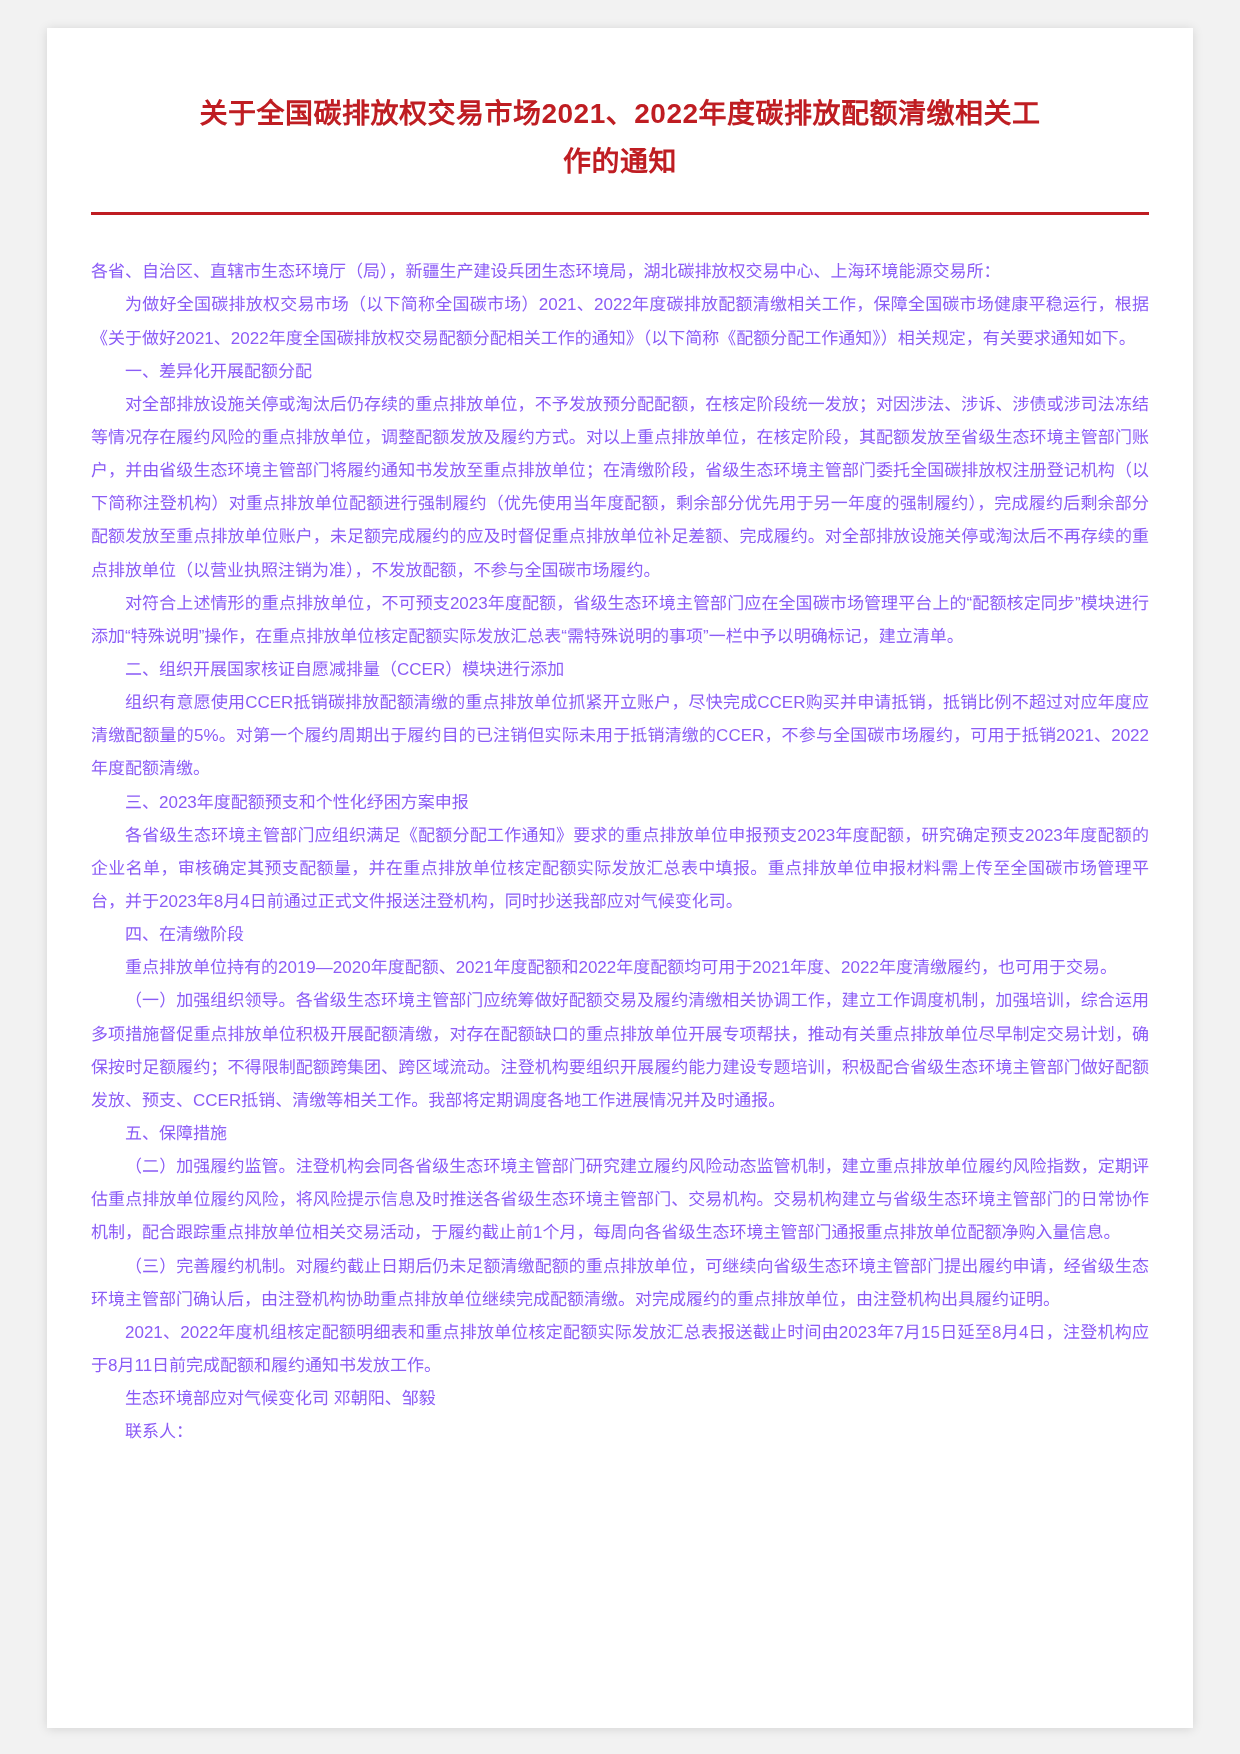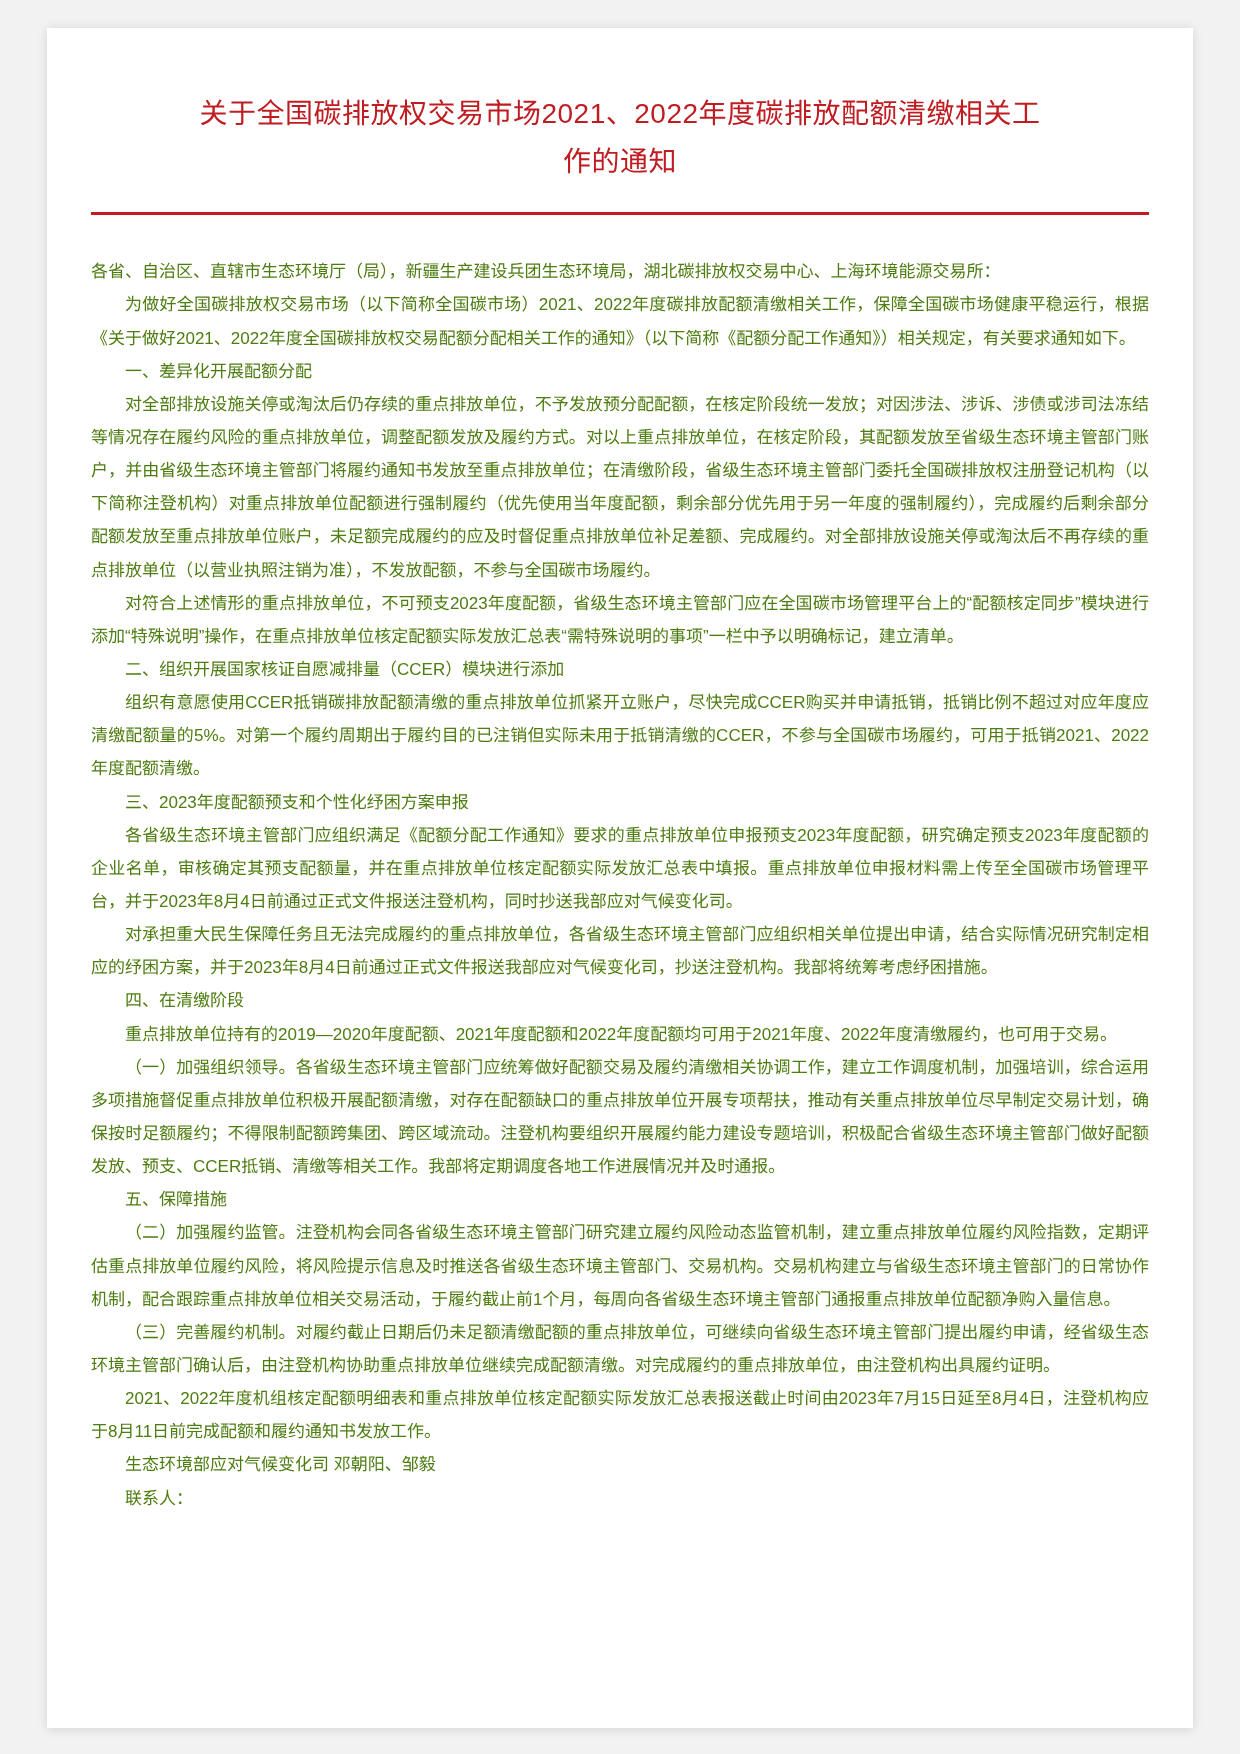--- a/index.html
+++ b/index.html
@@ -13,40 +13,40 @@
     padding: 28px 47px 14px 47px;
   }
   .page-card {
     background: #ffffff;
     min-height: 1700px;
     box-shadow: 0 1px 10px rgba(0,0,0,0.13);
     padding: 62px 44px 60px 44px;
   }
   .doc-title {
     font-size: 28px;
-    font-weight: normal;
+    font-weight: bold;
     text-align: center;
     line-height: 1.72;
     padding: 0 100px;
     letter-spacing: 0.5px;
   }
   .title-rule {
     height: 3px;
     border: none;
     margin-top: 26px;
   }
   .doc-body {
     margin-top: 40px;
     color: #333333;
   }
   .doc-body p.para {
     font-size: 17px;
     line-height: 1.95;
     text-align: justify;
-    color: #4d7c0f;
+    color: #8b5cf6;
   }
   .doc-body p.para.indent {
     text-indent: 2em;
   }
 </style>
 </head>
 <body>
 
 <div class="page-card">
   <h1 class="doc-title" style="color: rgb(191, 29, 34);">关于全国碳排放权交易市场2021、2022年度碳排放配额清缴相关工作的通知</h1>
@@ -54,21 +54,20 @@
   <div class="doc-body">
       <p class="para">各省、自治区、直辖市生态环境厅（局），新疆生产建设兵团生态环境局，湖北碳排放权交易中心、上海环境能源交易所：</p>
       <p class="para indent">为做好全国碳排放权交易市场（以下简称全国碳市场）2021、2022年度碳排放配额清缴相关工作，保障全国碳市场健康平稳运行，根据《关于做好2021、2022年度全国碳排放权交易配额分配相关工作的通知》（以下简称《配额分配工作通知》）相关规定，有关要求通知如下。</p>
       <p class="para indent">一、差异化开展配额分配</p>
       <p class="para indent">对全部排放设施关停或淘汰后仍存续的重点排放单位，不予发放预分配配额，在核定阶段统一发放；对因涉法、涉诉、涉债或涉司法冻结等情况存在履约风险的重点排放单位，调整配额发放及履约方式。对以上重点排放单位，在核定阶段，其配额发放至省级生态环境主管部门账户，并由省级生态环境主管部门将履约通知书发放至重点排放单位；在清缴阶段，省级生态环境主管部门委托全国碳排放权注册登记机构（以下简称注登机构）对重点排放单位配额进行强制履约（优先使用当年度配额，剩余部分优先用于另一年度的强制履约），完成履约后剩余部分配额发放至重点排放单位账户，未足额完成履约的应及时督促重点排放单位补足差额、完成履约。对全部排放设施关停或淘汰后不再存续的重点排放单位（以营业执照注销为准），不发放配额，不参与全国碳市场履约。</p>
       <p class="para indent">对符合上述情形的重点排放单位，不可预支2023年度配额，省级生态环境主管部门应在全国碳市场管理平台上的“配额核定同步”模块进行添加“特殊说明”操作，在重点排放单位核定配额实际发放汇总表“需特殊说明的事项”一栏中予以明确标记，建立清单。</p>
       <p class="para indent">二、组织开展国家核证自愿减排量（CCER）模块进行添加</p>
       <p class="para indent">组织有意愿使用CCER抵销碳排放配额清缴的重点排放单位抓紧开立账户，尽快完成CCER购买并申请抵销，抵销比例不超过对应年度应清缴配额量的5%。对第一个履约周期出于履约目的已注销但实际未用于抵销清缴的CCER，不参与全国碳市场履约，可用于抵销2021、2022年度配额清缴。</p>
       <p class="para indent">三、2023年度配额预支和个性化纾困方案申报</p>
       <p class="para indent">各省级生态环境主管部门应组织满足《配额分配工作通知》要求的重点排放单位申报预支2023年度配额，研究确定预支2023年度配额的企业名单，审核确定其预支配额量，并在重点排放单位核定配额实际发放汇总表中填报。重点排放单位申报材料需上传至全国碳市场管理平台，并于2023年8月4日前通过正式文件报送注登机构，同时抄送我部应对气候变化司。</p>
-      <p class="para indent">对承担重大民生保障任务且无法完成履约的重点排放单位，各省级生态环境主管部门应组织相关单位提出申请，结合实际情况研究制定相应的纾困方案，并于2023年8月4日前通过正式文件报送我部应对气候变化司，抄送注登机构。我部将统筹考虑纾困措施。</p>
       <p class="para indent">四、在清缴阶段</p>
       <p class="para indent">重点排放单位持有的2019—2020年度配额、2021年度配额和2022年度配额均可用于2021年度、2022年度清缴履约，也可用于交易。</p>
       <p class="para indent">（一）加强组织领导。各省级生态环境主管部门应统筹做好配额交易及履约清缴相关协调工作，建立工作调度机制，加强培训，综合运用多项措施督促重点排放单位积极开展配额清缴，对存在配额缺口的重点排放单位开展专项帮扶，推动有关重点排放单位尽早制定交易计划，确保按时足额履约；不得限制配额跨集团、跨区域流动。注登机构要组织开展履约能力建设专题培训，积极配合省级生态环境主管部门做好配额发放、预支、CCER抵销、清缴等相关工作。我部将定期调度各地工作进展情况并及时通报。</p>
       <p class="para indent">五、保障措施</p>
       <p class="para indent">（二）加强履约监管。注登机构会同各省级生态环境主管部门研究建立履约风险动态监管机制，建立重点排放单位履约风险指数，定期评估重点排放单位履约风险，将风险提示信息及时推送各省级生态环境主管部门、交易机构。交易机构建立与省级生态环境主管部门的日常协作机制，配合跟踪重点排放单位相关交易活动，于履约截止前1个月，每周向各省级生态环境主管部门通报重点排放单位配额净购入量信息。</p>
       <p class="para indent">（三）完善履约机制。对履约截止日期后仍未足额清缴配额的重点排放单位，可继续向省级生态环境主管部门提出履约申请，经省级生态环境主管部门确认后，由注登机构协助重点排放单位继续完成配额清缴。对完成履约的重点排放单位，由注登机构出具履约证明。</p>
       <p class="para indent">2021、2022年度机组核定配额明细表和重点排放单位核定配额实际发放汇总表报送截止时间由2023年7月15日延至8月4日，注登机构应于8月11日前完成配额和履约通知书发放工作。</p>
       <p class="para indent">生态环境部应对气候变化司 邓朝阳、邹毅</p>
       <p class="para indent">联系人：</p>
     </div>

